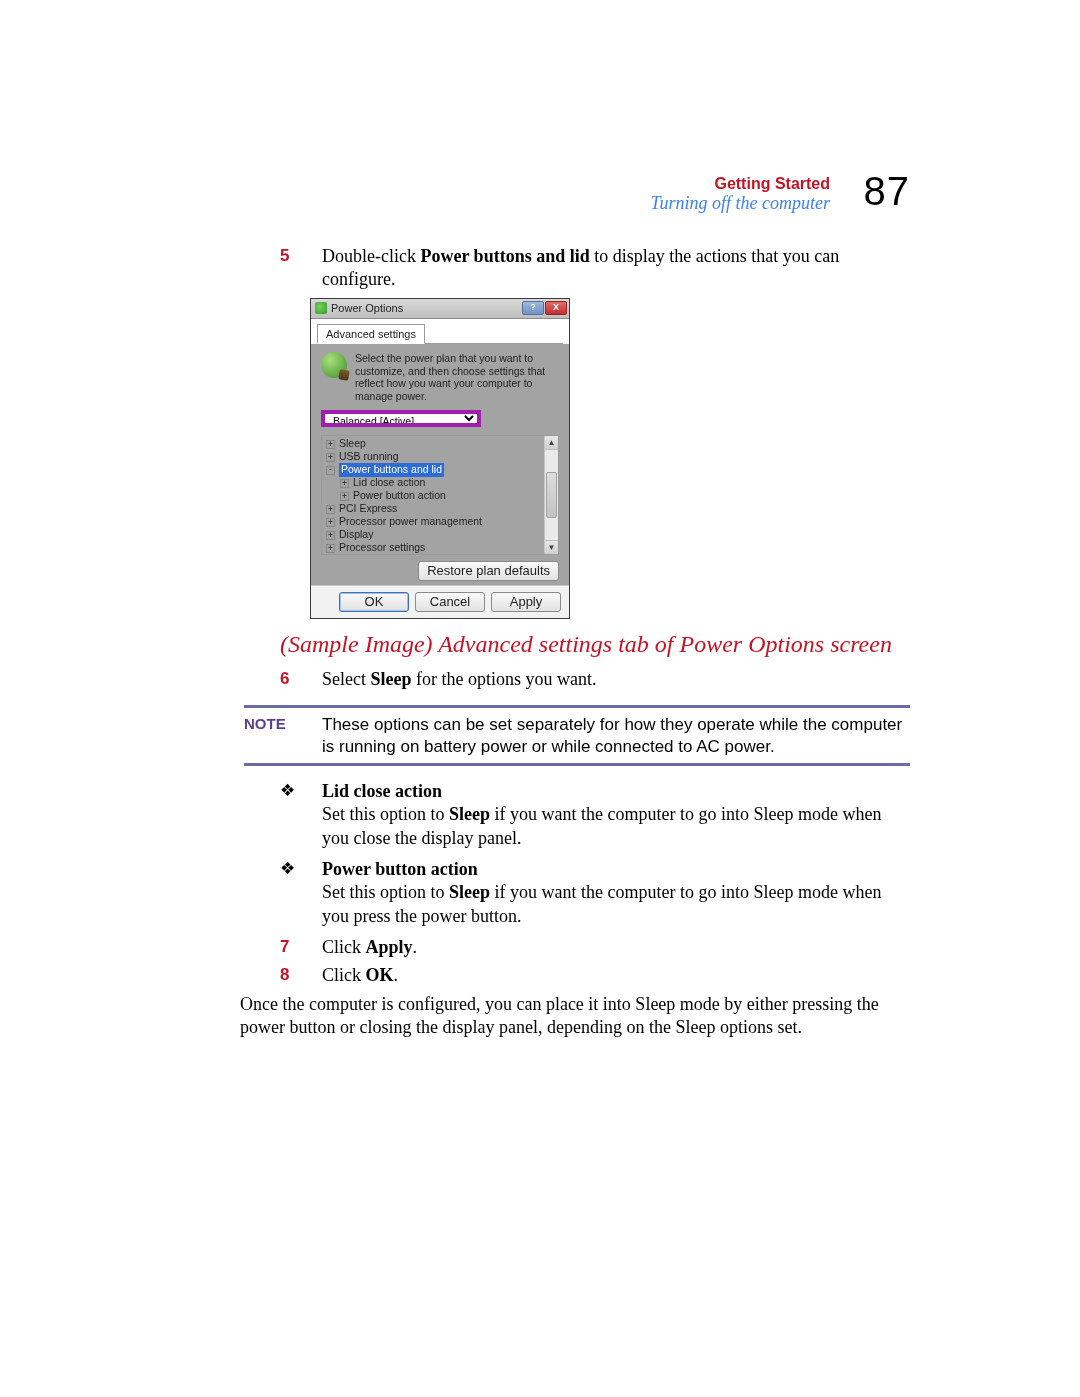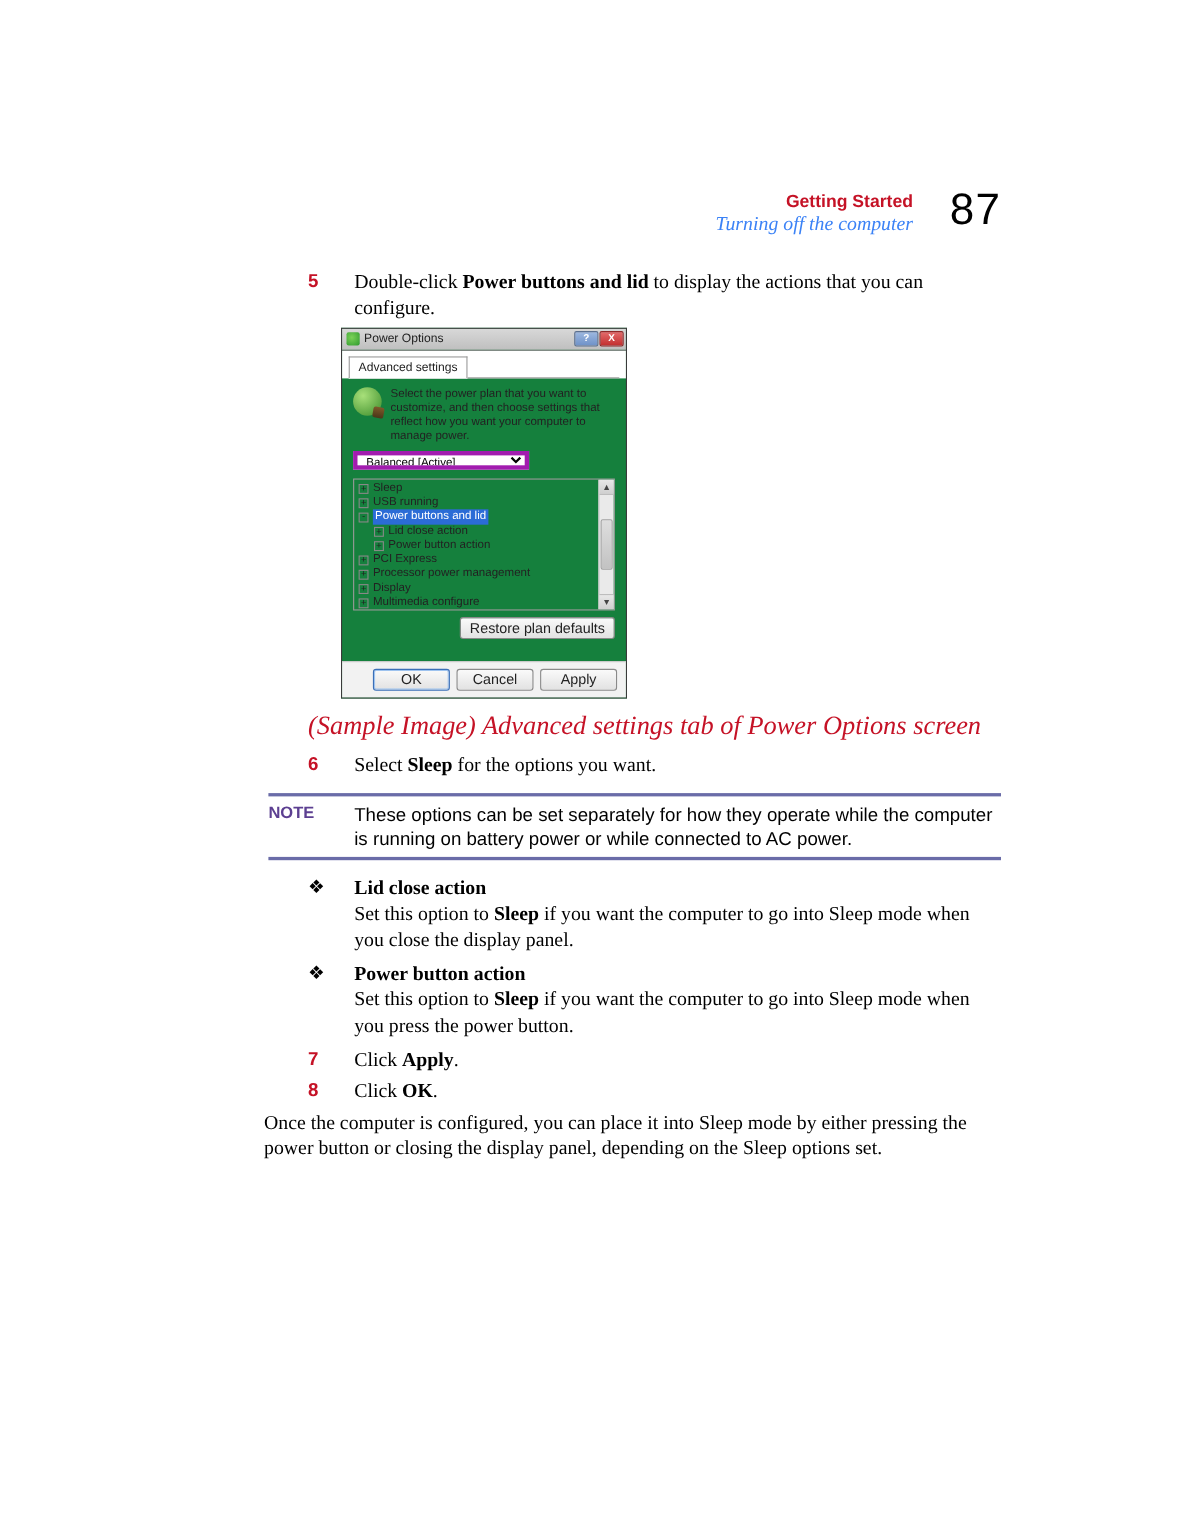--- a/index.html
+++ b/index.html
@@ -76,21 +76,21 @@
   .step-text { flex: 1; }
 
   
   .dialog-outer {
     width: 260px;
     margin: 6px 0 10px 30px;
     border: 1px solid #3a3a3a;
     font-family: "Segoe UI", Tahoma, Arial, sans-serif;
     font-size: 11px;
     color: #222;
-    background: #15803d;
+    background: #a3a3a3;
   }
   .titlebar {
     height: 20px;
     background: linear-gradient(#d8d8d8, #bfbfbf);
     border-bottom: 1px solid #8a8a8a;
     display: flex;
     align-items: center;
     padding: 0 0 0 4px;
     position: relative;
   }
@@ -129,21 +129,21 @@
     border: 1px solid #9a9a9a;
     border-bottom: 1px solid #fff;
     background: #fff;
     position: relative;
     top: 1px;
     text-align: center;
   }
   .tabline { border-bottom: 1px solid #9a9a9a; }
 
   .dialog-body {
-    padding: 8px 10px 20px 10px;
+    padding: 8px 10px 4px 10px;
   }
   .plan-row {
     display: flex; align-items: flex-start; gap: 8px;
     margin-bottom: 8px;
   }
   .plan-icon {
     width: 26px; height: 26px; flex: 0 0 26px;
     background: radial-gradient(circle at 35% 30%, #a8e07a, #3b8c2a);
     border-radius: 50%;
     position: relative;
@@ -350,21 +350,21 @@
             <div class="tree-item">
                 <span class="sq">+</span>
                 <span>Processor power management</span>
               </div>
             <div class="tree-item">
                 <span class="sq">+</span>
                 <span>Display</span>
               </div>
             <div class="tree-item">
                 <span class="sq">+</span>
-                <span>Multimedia configure</span>
+                <span>Processor settings</span>
               </div>
 
           </div>
           <div class="tree-scroll">
             <div class="scroll-btn top">▲</div>
             <div class="scroll-thumb"></div>
             <div class="scroll-btn bot">▼</div>
           </div>
         </div>
 

